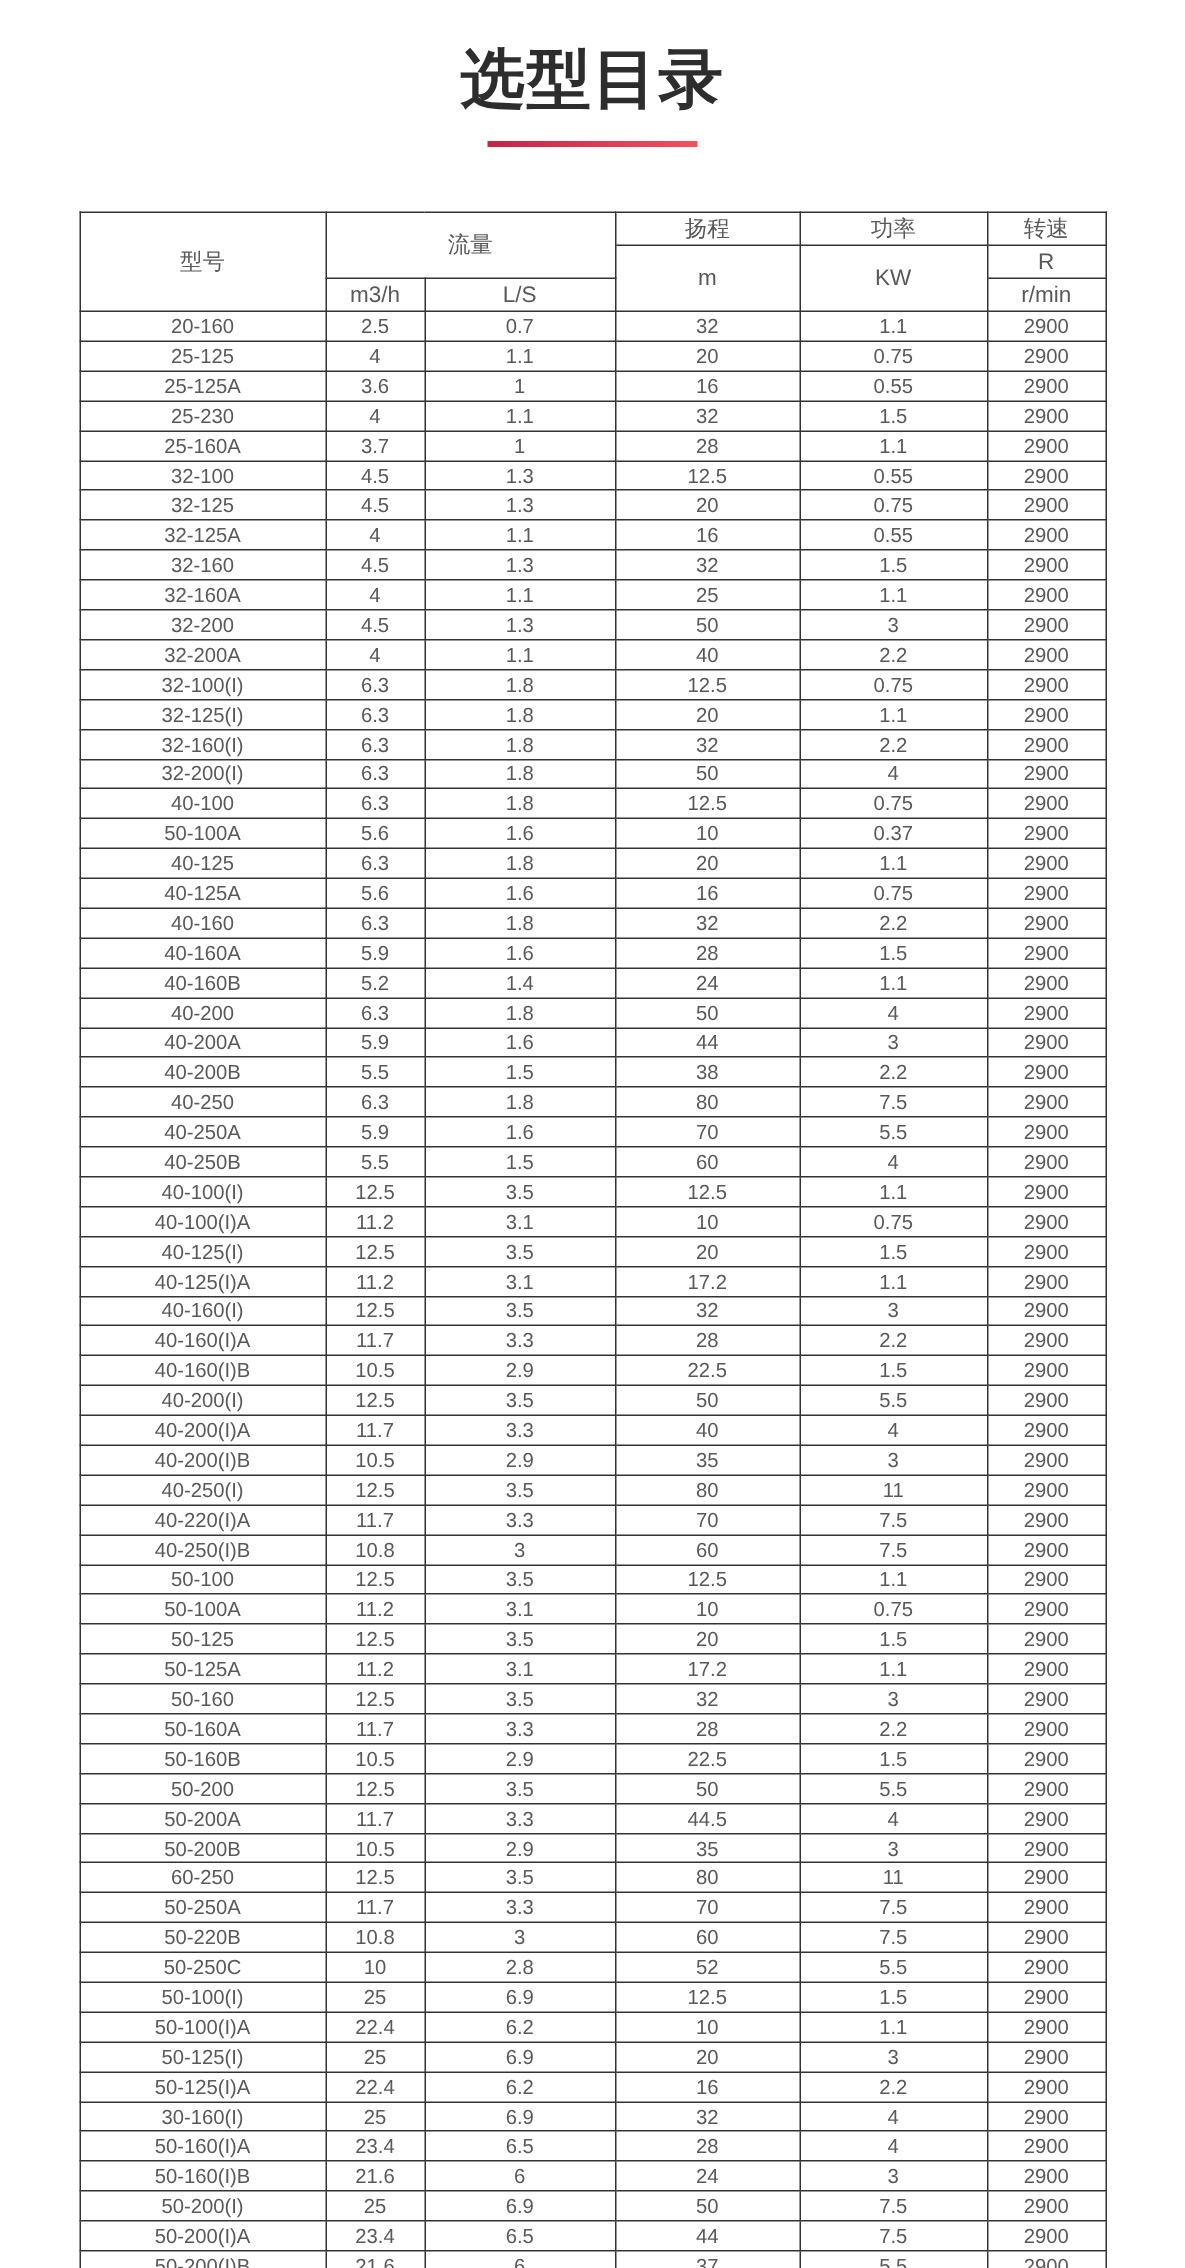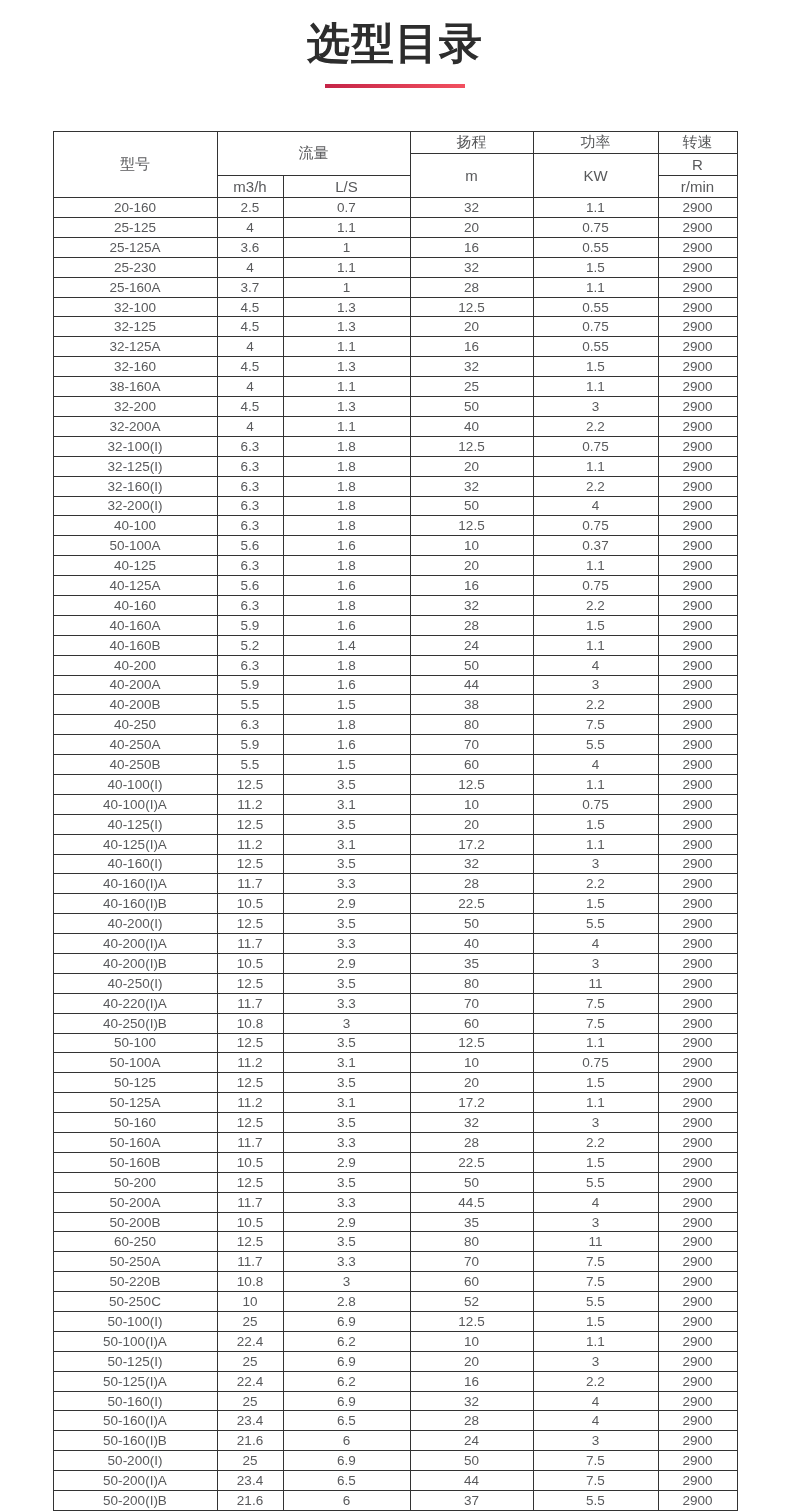--- a/index.html
+++ b/index.html
@@ -9,21 +9,21 @@
     width: 790px;
     font-family: "Liberation Sans", "DejaVu Sans", sans-serif;
   }
   .page {
     width: 790px;
     height: 1512px;
     background: #ffffff;
     overflow: hidden;
   }
   .page-title {
-    margin: 2px;
+    margin: 12px;
     padding-top: 19px;
     text-align: center;
     font-size: 43px;
     line-height: 1.05;
     font-weight: bold;
     color: #2d2d2d;
     letter-spacing: 1px;
   }
   .title-underline {
     width: 140px;
@@ -159,21 +159,21 @@
         </tr>
         <tr>
           <td>32-160</td>
           <td>4.5</td>
           <td>1.3</td>
           <td>32</td>
           <td>1.5</td>
           <td>2900</td>
         </tr>
         <tr>
-          <td>38-160A</td>
+          <td>32-160A</td>
           <td>4</td>
           <td>1.1</td>
           <td>25</td>
           <td>1.1</td>
           <td>2900</td>
         </tr>
         <tr>
           <td>32-200</td>
           <td>4.5</td>
           <td>1.3</td>
@@ -567,21 +567,21 @@
         </tr>
         <tr>
           <td>50-125(I)A</td>
           <td>22.4</td>
           <td>6.2</td>
           <td>16</td>
           <td>2.2</td>
           <td>2900</td>
         </tr>
         <tr>
-          <td>50-160(I)</td>
+          <td>30-160(I)</td>
           <td>25</td>
           <td>6.9</td>
           <td>32</td>
           <td>4</td>
           <td>2900</td>
         </tr>
         <tr>
           <td>50-160(I)A</td>
           <td>23.4</td>
           <td>6.5</td>

